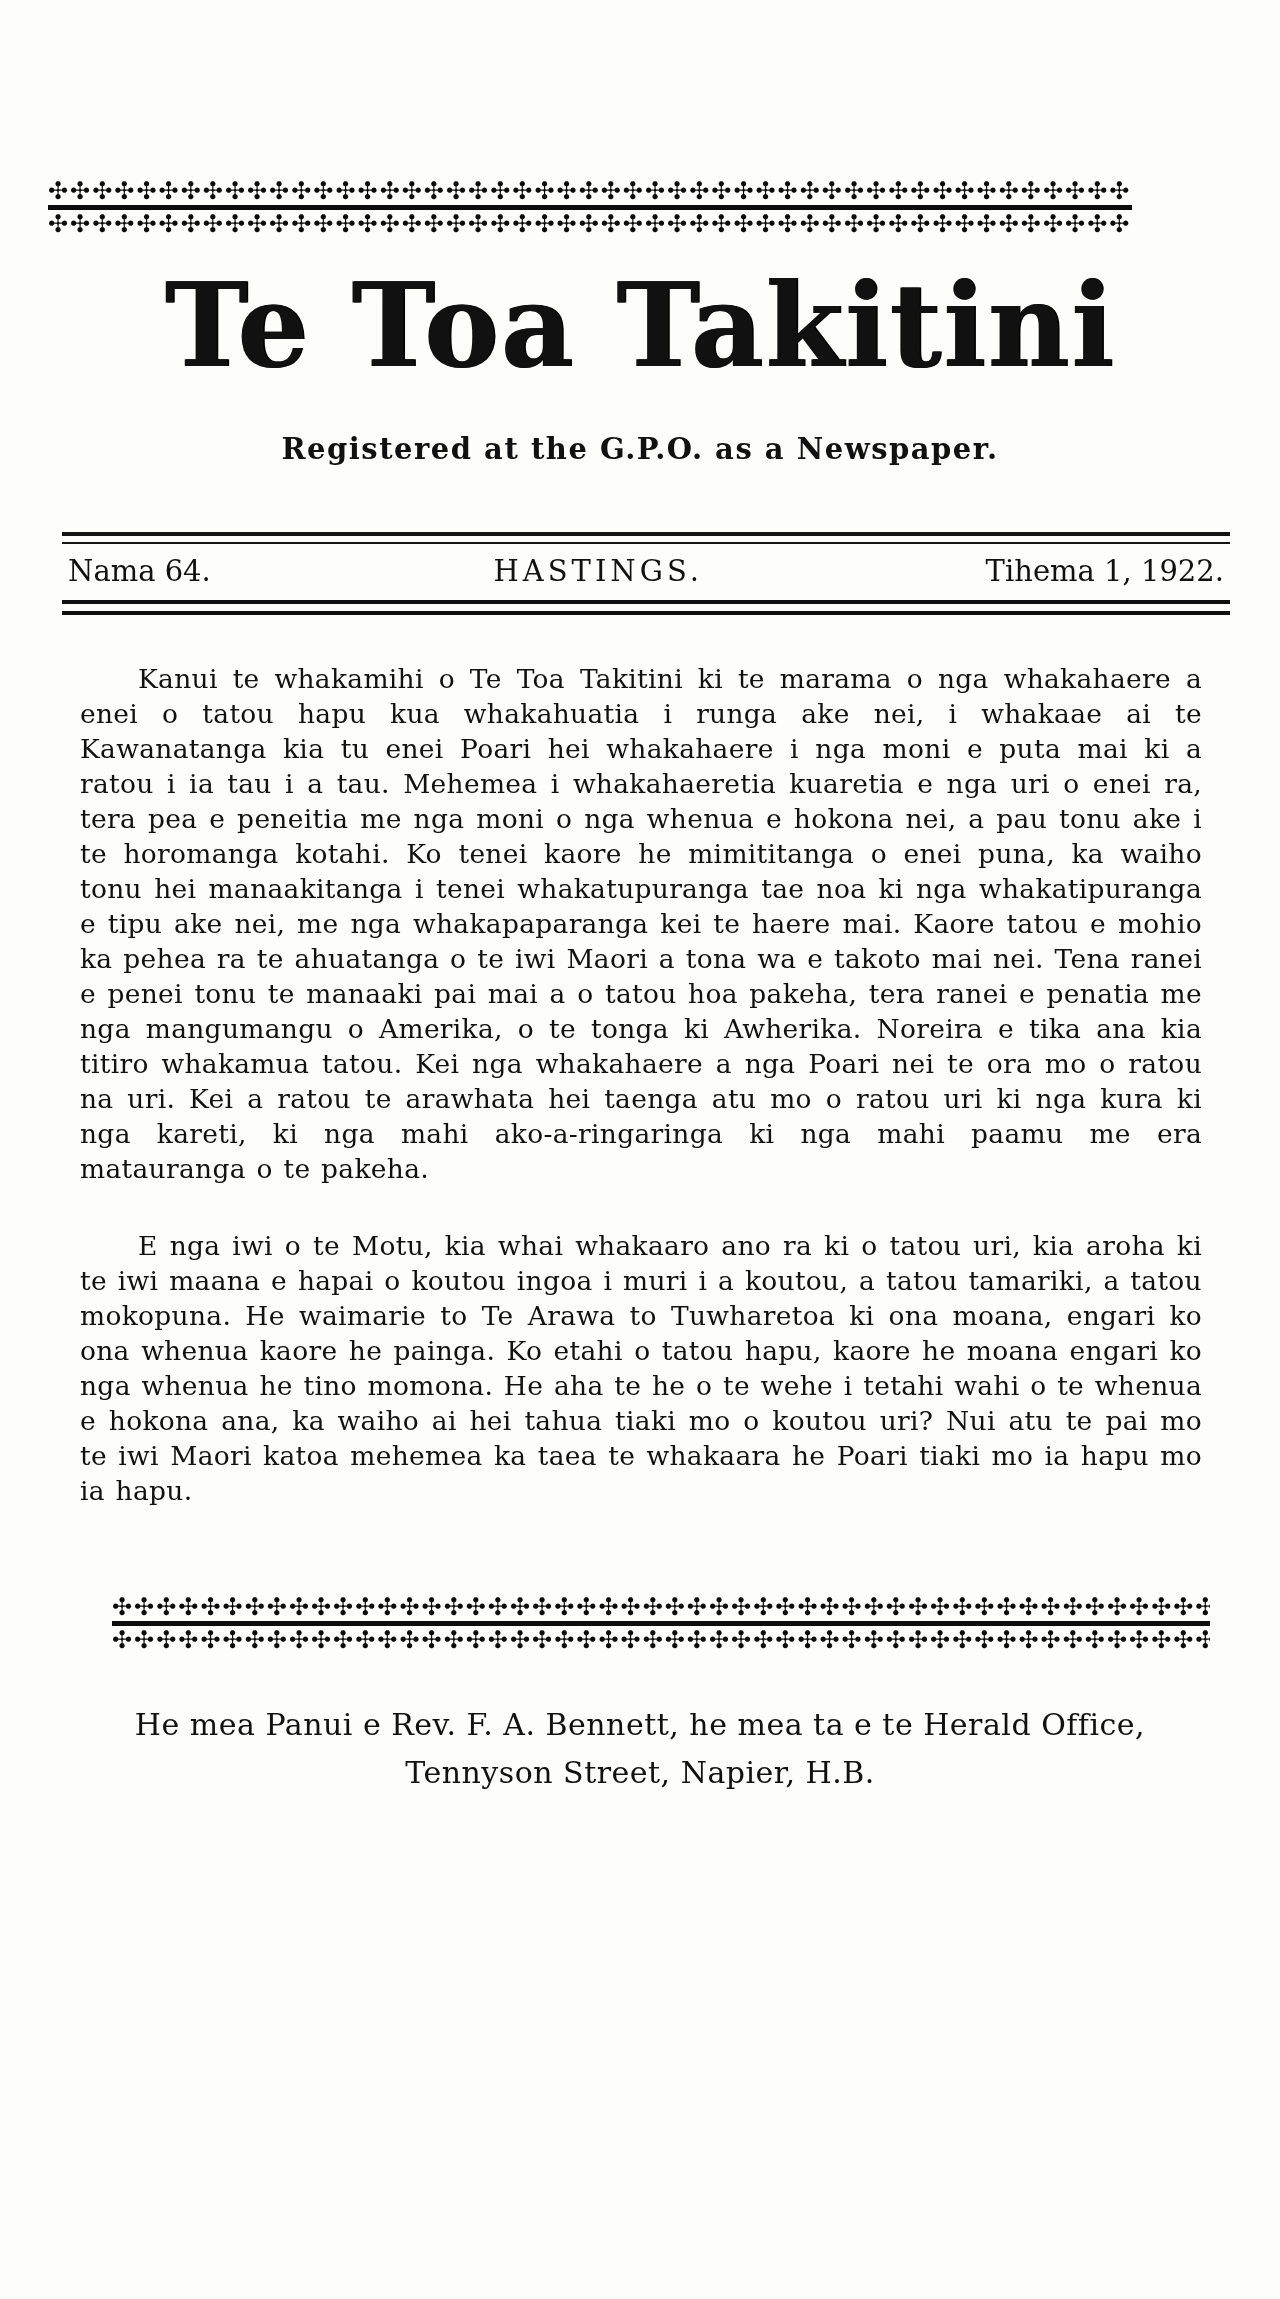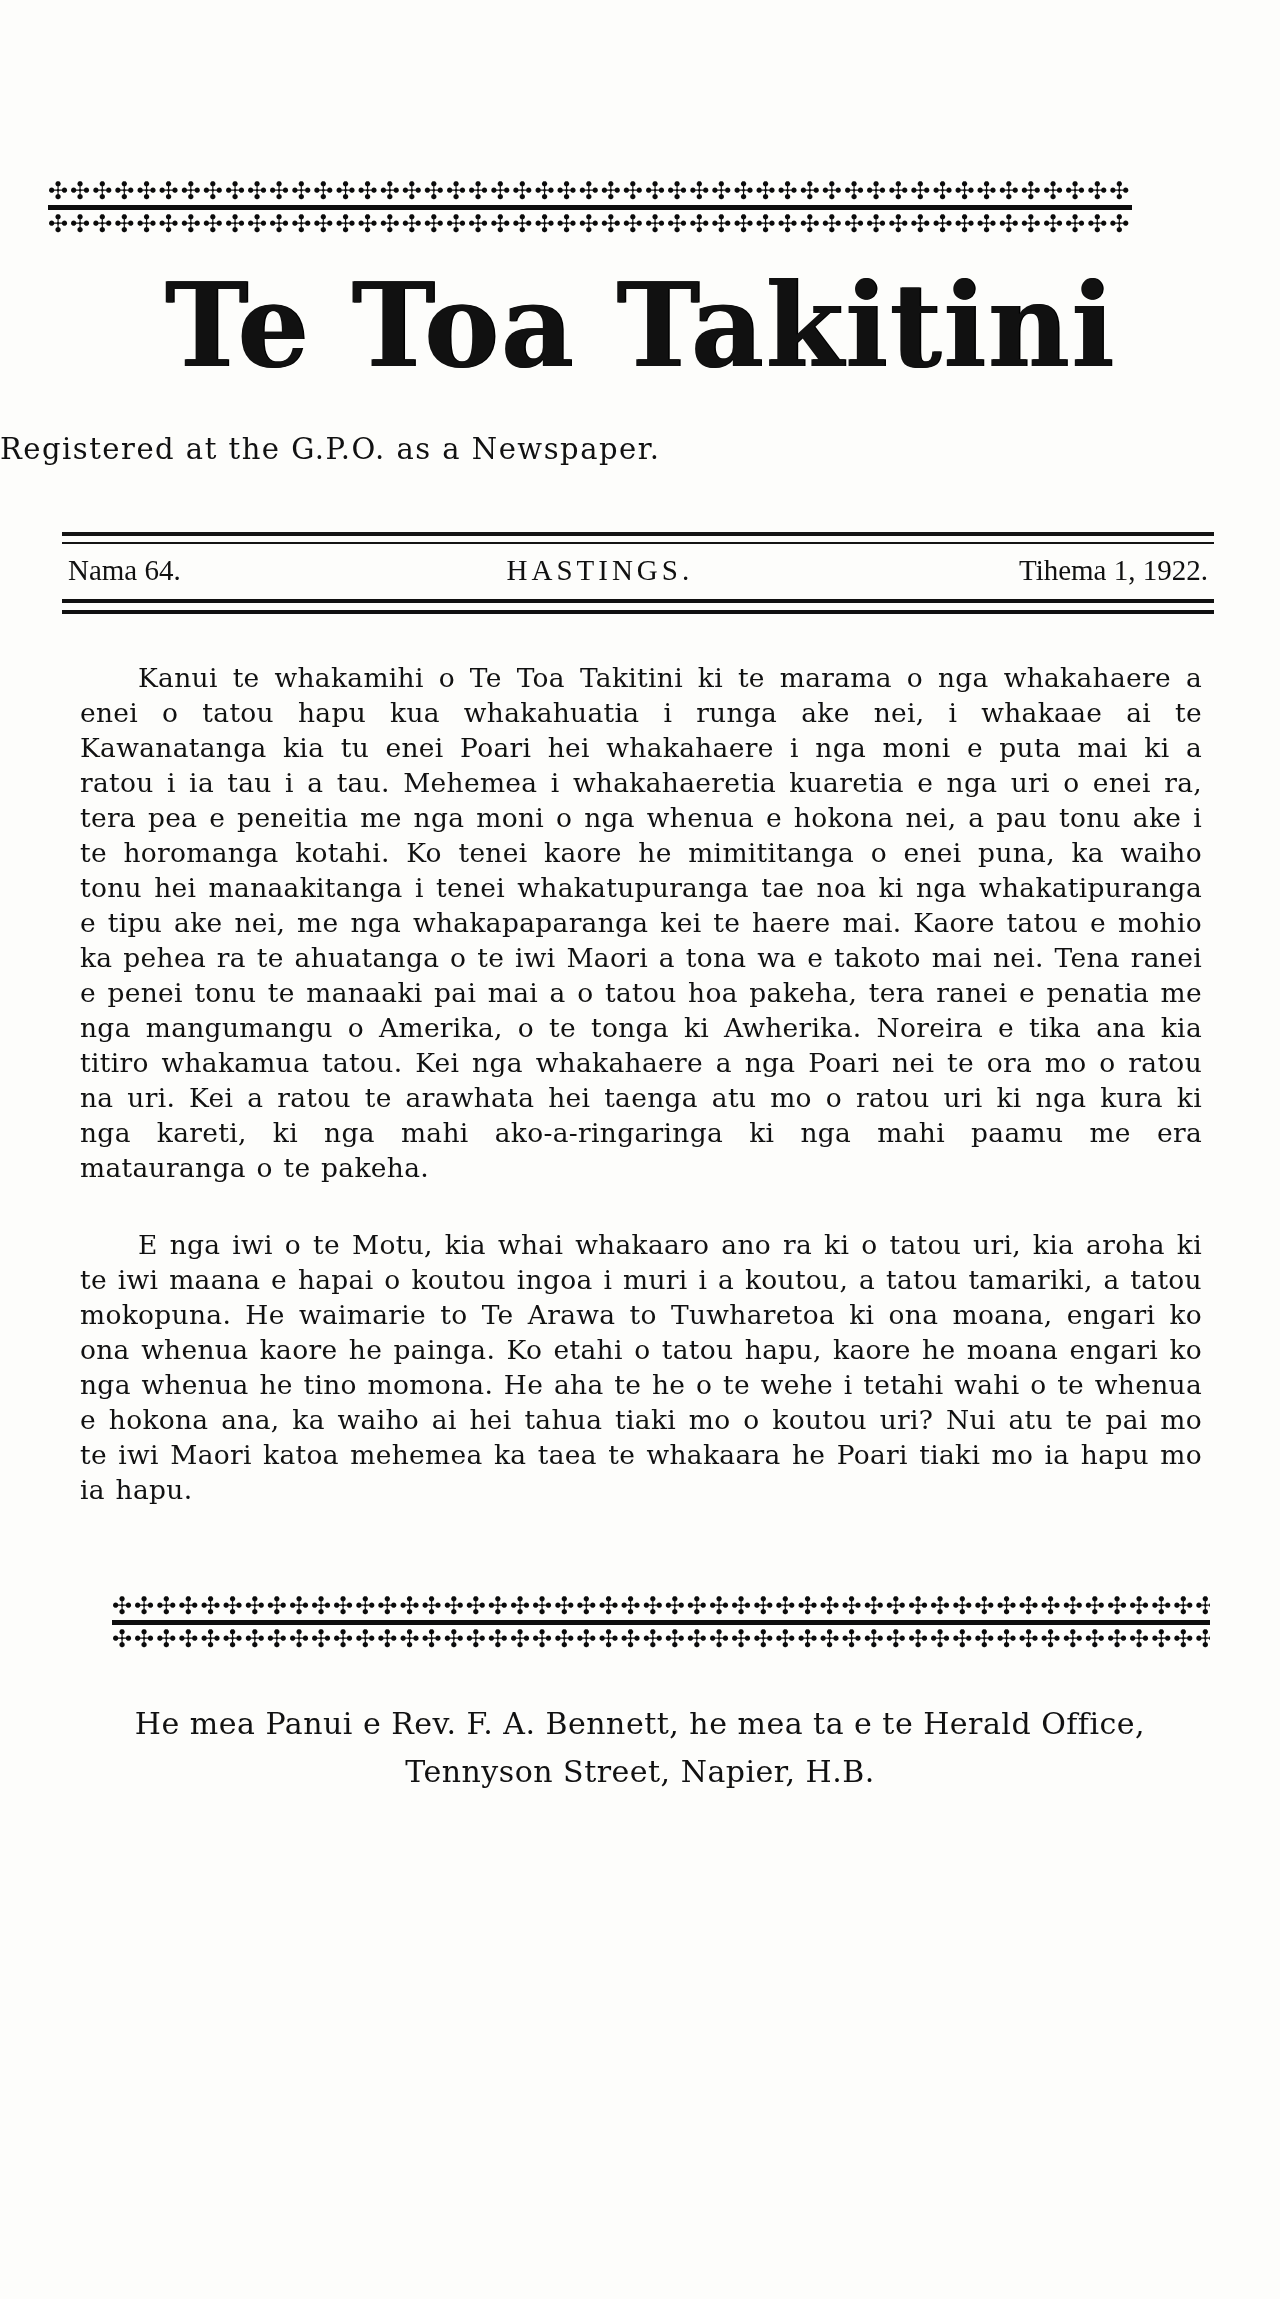--- a/index.html
+++ b/index.html
@@ -36,27 +36,28 @@
     text-align: center;
     font-size: 112px;
     font-weight: bold;
     letter-spacing: 2px;
     line-height: 1.1;
     text-shadow: 1.5px 0 0 #000;
     transform: scaleY(1.04);
   }
   .registration {
     margin-top: 46px;
+    text-align: center;
     font-size: 29px;
-    font-weight: normal;
+    font-weight: bold;
     letter-spacing: 1.5px;
   }
 
   
-  .rules-block { margin: 66px 66px 0 62px; font-family: Liberation Serif, serif; }
+  .rules-block { margin: 66px 50px 0 62px; }
   .double-rule { height: 6px; border-top: 4px solid #141414; border-bottom: 2px solid #141414; }
   .double-rule.heavy { height: 7px; border-top: 4px solid #101010; border-bottom: 4px solid #101010; }
   .issue-row {
     display: flex;
     justify-content: space-between;
     align-items: baseline;
     padding: 10px 6px 12px 6px;
     font-size: 29px;
   }
   .issue-place { letter-spacing: 4px; text-align: center; }

